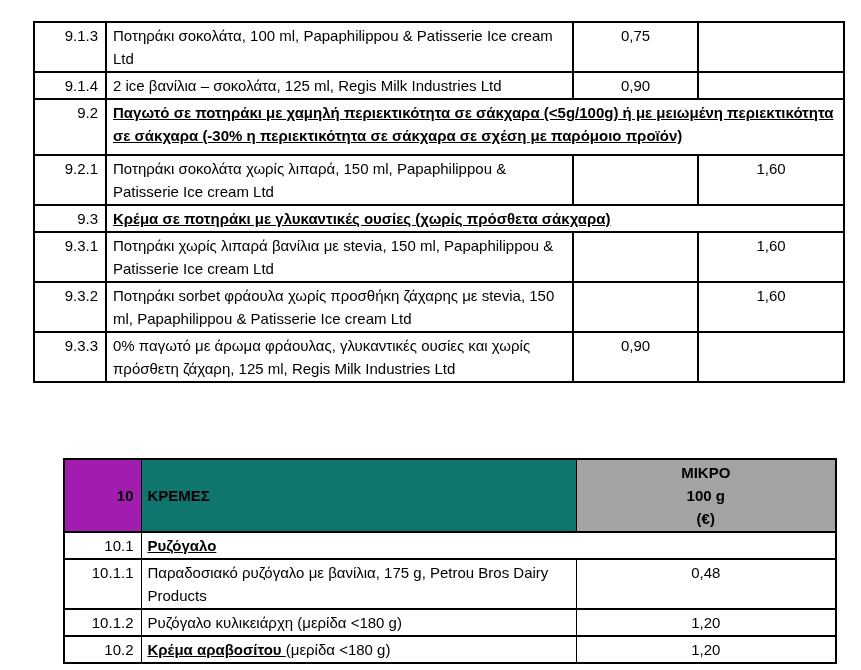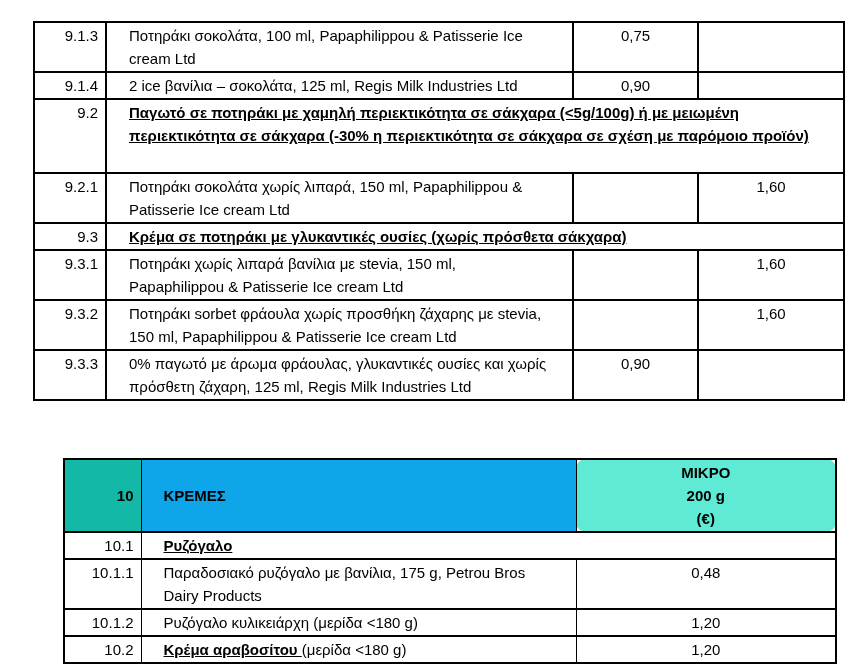--- a/index.html
+++ b/index.html
@@ -17,21 +17,21 @@
     overflow: hidden;
   }
   table {
     border-collapse: collapse;
     table-layout: fixed;
   }
   td {
     vertical-align: top;
     font-size: 15px;
     line-height: 23px;
-    padding: 1px 22px;
+    padding: 1px 6px;
     overflow: hidden;
     word-wrap: break-word;
   }
   
   .t1 {
     position: absolute;
     left: 33px;
     top: 21px;
     width: 810px;
     border: 2px solid #000;
@@ -87,21 +87,21 @@
           <td class="desc">Ποτηράκι σοκολάτα, 100 ml, Papaphilippou &amp; Patisserie Ice cream Ltd</td>
           <td class="price">0,75</td>
           <td class="price"></td>
         </tr>
         <tr style="height: 25px;">
           <td class="num">9.1.4</td>
           <td class="desc">2 ice βανίλια – σοκολάτα, 125 ml, Regis Milk Industries Ltd</td>
           <td class="price">0,90</td>
           <td class="price"></td>
         </tr>
-        <tr style="height: 74px;">
+        <tr style="height: 56px;">
           <td class="num">9.2</td>
           <td class="desc" colspan="3"><span class="hl">Παγωτό σε ποτηράκι με χαμηλή περιεκτικότητα σε σάκχαρα (&lt;5g/100g) ή με μειωμένη περιεκτικότητα σε σάκχαρα (-30% η περιεκτικότητα σε σάκχαρα σε σχέση με παρόμοιο προϊόν)</span></td>
         </tr>
         <tr style="height: 48px; margin-top: 46px;">
           <td class="num">9.2.1</td>
           <td class="desc">Ποτηράκι σοκολάτα χωρίς λιπαρά, 150 ml,  Papaphilippou &amp; Patisserie Ice cream Ltd</td>
           <td class="price"></td>
           <td class="price">1,60</td>
         </tr>
         <tr style="height: 25px;">
@@ -130,25 +130,25 @@
   </table>
 
   <table class="t2">
     <colgroup>
       <col style="width:77px">
       <col style="width:435px">
       <col style="width:260px">
     </colgroup>
     <thead>
       <tr style="height:70px">
-        <td class="num header-cell" style="background: #14b8a6;">10</td>
-        <td class="header-cell" style="background: #0ea5e9;">ΚΡΕΜΕΣ</td>
-        <td class="price-head header-cell" style="background: #5eead4; border-radius: 10px;">
+        <td class="num header-cell" style="background: #a21caf;">10</td>
+        <td class="header-cell" style="background: #0f766e;">ΚΡΕΜΕΣ</td>
+        <td class="price-head header-cell" style="background: #a3a3a3;">
           <div>ΜΙΚΡΟ</div>
-          <div>200 g</div>
+          <div>100 g</div>
           <div>(€)</div>
         </td>
       </tr>
     </thead>
     <tbody id="t2-body">
         <tr style="height: 25px;">
           <td class="num">10.1</td>
           <td class="desc" colspan="2"><span class="hl">Ρυζόγαλο</span></td>
         </tr>
         <tr style="height: 48px;">

